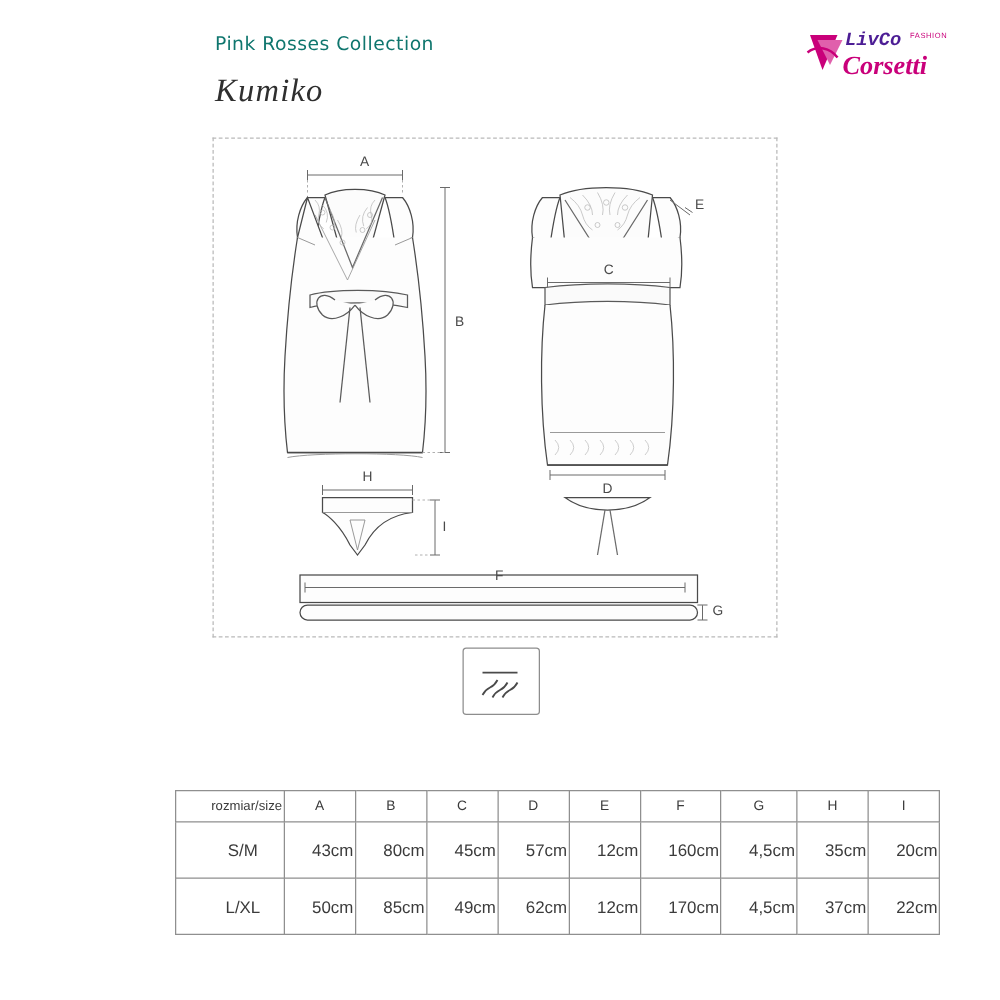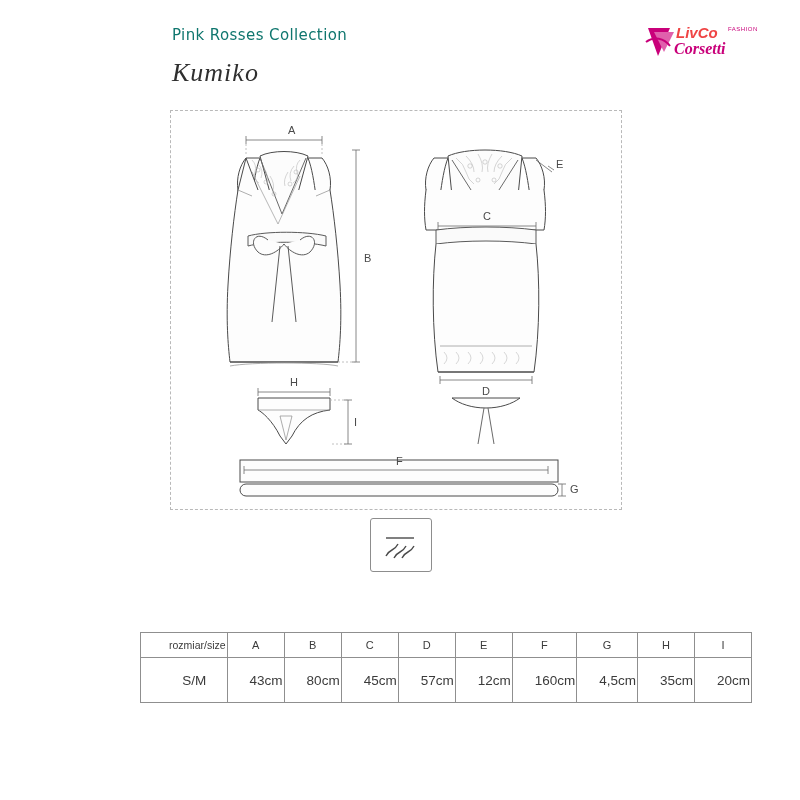--- a/index.html
+++ b/index.html
@@ -49,28 +49,28 @@
     width: 118px;
     height: 42px;
   }
   .logo-text-1 {
     position: absolute;
     left: 32px;
     top: 2px;
     font-size: 15px;
     font-style: italic;
     font-weight: bold;
-    color: #ef4444;
-    font-family: Liberation Sans, sans-serif;
+    color: #4c1d95;
+    font-family: Liberation Mono, monospace;
   }
   .logo-text-2 {
     position: absolute;
     left: 30px;
     top: 18px;
-    font-size: 16px;
+    font-size: 21px;
     font-style: italic;
     font-weight: bold;
     color: #c9007a;
     font-family: "Liberation Serif", serif;
   }
   .logo-sub {
     position: absolute;
     left: 84px;
     top: 4px;
     font-size: 6px;
@@ -355,16 +355,28 @@
         <td>43cm</td>
         <td>80cm</td>
         <td>45cm</td>
         <td>57cm</td>
         <td>12cm</td>
         <td>160cm</td>
         <td>4,5cm</td>
         <td>35cm</td>
         <td>20cm</td>
       </tr>
+      <tr>
+        <td>L/XL</td>
+        <td>50cm</td>
+        <td>85cm</td>
+        <td>49cm</td>
+        <td>62cm</td>
+        <td>12cm</td>
+        <td>170cm</td>
+        <td>4,5cm</td>
+        <td>37cm</td>
+        <td>22cm</td>
+      </tr>
     </tbody>
   </table>
 
 </div>
 
 </body></html>

